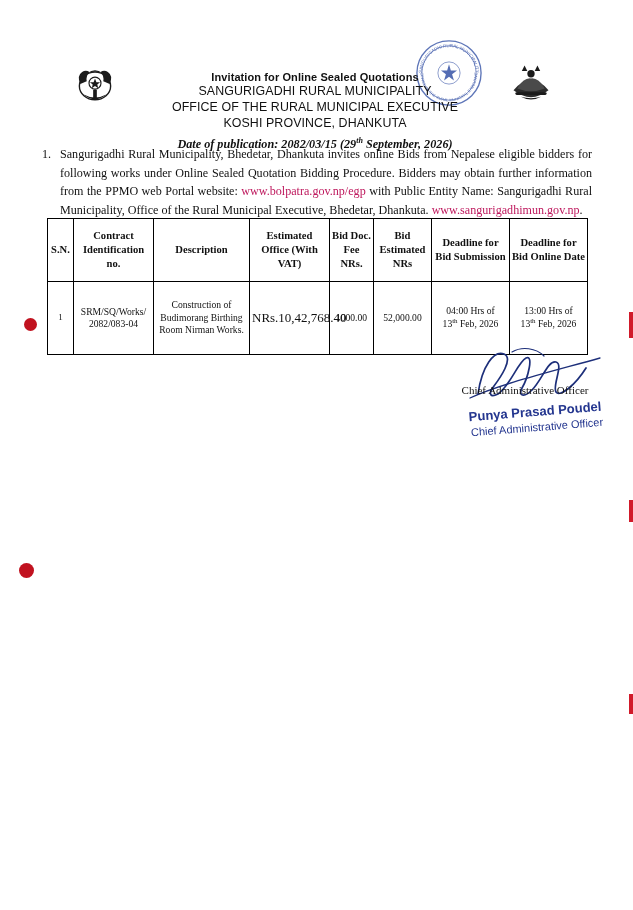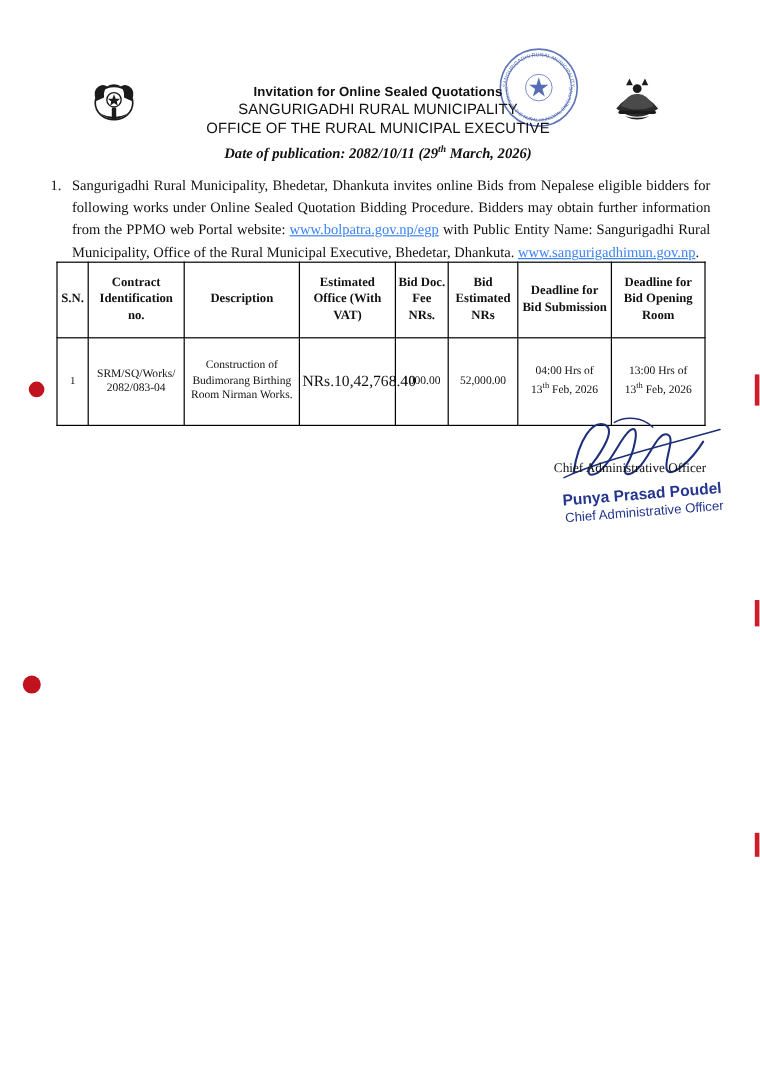--- a/index.html
+++ b/index.html
@@ -87,22 +87,21 @@
     left: 0;
     top: 0;
     width: 18px;
     font-size: 12.1px;
   }
   .intro-text {
     margin-left: 18px;
     text-align: justify;
   }
   .lnk {
-    text-decoration: underline;
-    color: #3b82f6;
+    color: #be185d;
   }
 
   
   .tbl-wrap {
     position: absolute;
     left: 47px;
     top: 218px;
     width: 540px;
   }
   table.main {
@@ -251,21 +250,22 @@
     </text>
     <text font-family="Liberation Sans, sans-serif" font-size="6.4" fill="#2746a0" opacity="0.9">
       <textPath href="#arcBottom" startOffset="50%" text-anchor="middle">OFFICE OF THE RURAL MUNICIPAL EXECUTIVE</textPath>
     </text>
   </svg>
 
   <div class="header">
     <div class="h-title">Invitation for Online Sealed Quotations</div>
     <div class="h-line">SANGURIGADHI RURAL MUNICIPALITY</div>
     <div class="h-line">OFFICE OF THE RURAL MUNICIPAL EXECUTIVE</div>
-    <div class="h-date"><span>Date of publication: 2082/10/11 (29</span><sup>th</sup><span> March, 2026)</span></div>
+    <div class="h-line">KOSHI PROVINCE, DHANKUTA</div>
+    <div class="h-date"><span>Date of publication: 2082/03/15 (29</span><sup>th</sup><span> September, 2026)</span></div>
   </div>
 
   <div class="intro-wrap">
     <span class="intro-num">1.</span>
     <div class="intro-text"><span>Sangurigadhi Rural Municipality, Bhedetar, Dhankuta invites online Bids from Nepalese eligible bidders for following works under Online Sealed Quotation Bidding Procedure. Bidders may obtain further information from the PPMO web Portal website: </span><span class="lnk">www.bolpatra.gov.np/egp</span><span> with Public Entity Name: Sangurigadhi Rural Municipality, Office of the Rural Municipal Executive, Bhedetar, Dhankuta. </span><span class="lnk">www.sangurigadhimun.gov.np</span><span>.</span></div>
   </div>
 
   <div class="tbl-wrap">
     <table class="main">
       <colgroup>
@@ -280,21 +280,21 @@
       </colgroup>
       <thead>
         <tr>
           <th>S.N.</th>
           <th>Contract Identification no.</th>
           <th>Description</th>
           <th>Estimated Office (With VAT)</th>
           <th>Bid Doc. Fee NRs.</th>
           <th>Bid Estimated NRs</th>
           <th>Deadline for Bid Submission</th>
-          <th>Deadline for Bid Opening Room</th>
+          <th>Deadline for Bid Online Date</th>
         </tr>
       </thead>
       <tbody>
         <tr>
           <td class="sn">1</td>
           <td>SRM/SQ/Works/ 2082/083-04</td>
           <td>Construction of Budimorang Birthing Room Nirman Works.</td>
           <td class="amt">NRs.10,42,768.40</td>
           <td>1000.00</td>
           <td>52,000.00</td>

